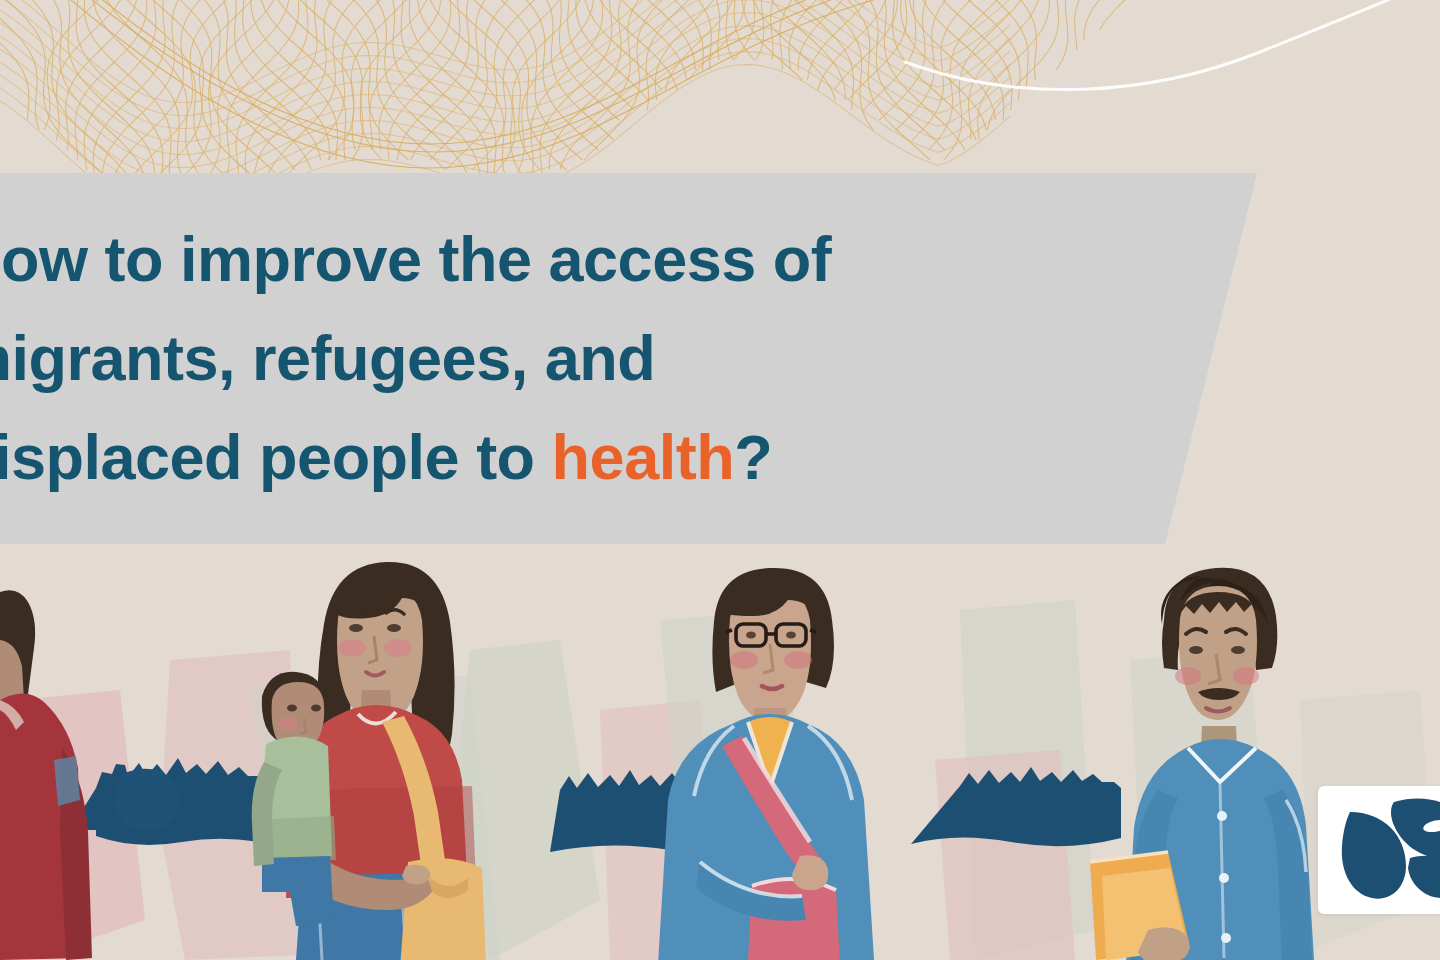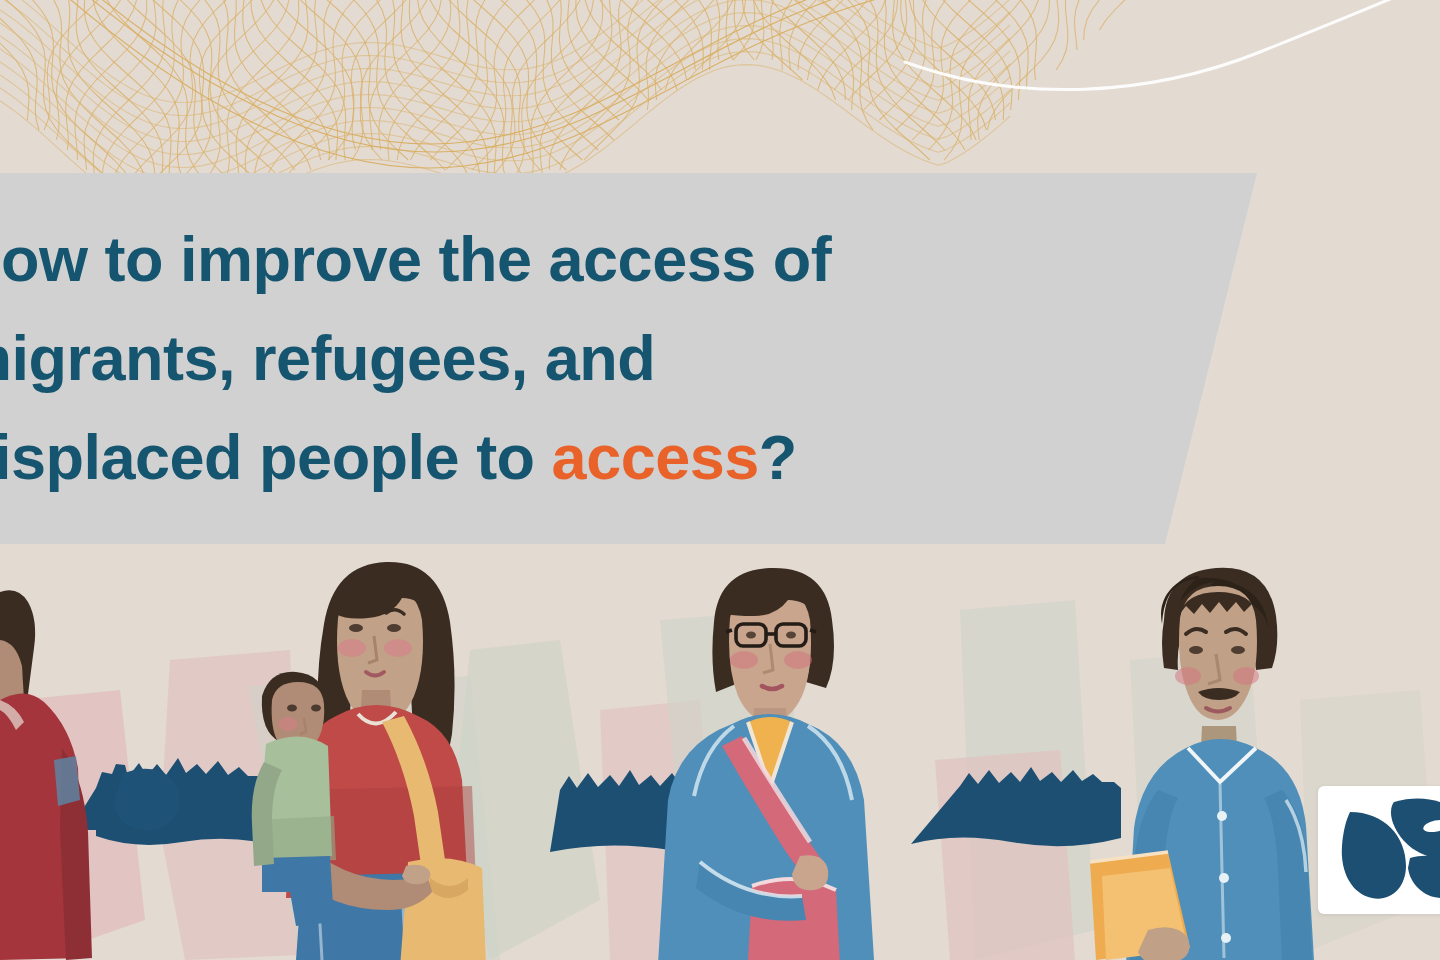--- a/index.html
+++ b/index.html
@@ -398,21 +398,21 @@
           <path d="M-30 -31.0 L-22 -27.9 L-14 -24.1 L-6 -19.8 L2 -14.8 L10 -9.3 L18 -3.4 L26 3.0 L34 9.7 L42 16.7 L50 23.9 L58 31.2 L66 38.5 L74 45.7 L82 52.8 L90 59.7 L98 66.2 L106 72.4 L114 78.2 L122 83.4 L130 88.0 L138 92.1 L146 95.5 L154 98.3 L162 100.3 L170 101.7 L178 102.4 L186 102.5 L194 101.9 L202 100.6 L210 98.9 L218 96.6 L226 93.8 L234 90.7 L242 87.2 L250 83.5 L258 79.6 L266 75.5 L274 71.5 L282 67.5 L290 63.6 L298 59.9 L306 56.4 L314 53.2 L322 50.4 L330 48.0 L338 46.0 L346 44.4 L354 43.3 L362 42.6 L370 42.5 L378 42.7 L386 43.4 L394 44.5 L402 46.0 L410 47.7 L418 49.7 L426 51.9 L434 54.3 L442 56.6 L450 59.0 L458 61.3 L466 63.5 L474 65.4 L482 67.1 L490 68.4 L498 69.3 L506 69.8 L514 69.8 L522 69.2 L530 68.1 L538 66.4 L546 64.1 L554 61.2 L562 57.8 L570 53.8 L578 49.2 L586 44.2 L594 38.8 L602 33.0 L610 26.9 L618 20.5 L626 14.0 L634 7.3 L642 0.7 L650 -5.9 L658 -12.3 L666 -18.4 L674 -24.3 L682 -29.8 L690 -34.8 L698 -39.2 L706 -43.1 L714 -46.4 L722 -49.0 L730 -50.9 L738 -52.0 L746 -52.4 L754 -52.1 L762 -51.1 L770 -49.3 L778 -46.9 L786 -43.8 L794 -40.1 L802 -35.9 L810 -31.2 L818 -26.1 L826 -20.7 L834 -15.0 L842 -9.2 L850 -3.2 L858 2.7 L866 8.7 L874 14.4 L882 20.0 L890 25.3 L898 30.2 L906 34.7 L914 38.8 L922 42.5 L930 45.6 L938 48.2 L946 45.9 L954 41.7 L962 37.0 L970 31.7 L978 26.0 L986 19.8 L994 13.2 L1002 6.3 L1010 -1.0 " stroke="#d9ae5f" fill="none" stroke-width="1.1" opacity="0.55"></path>
         </g>
       <path d="M905 62 C 1020 104, 1150 96, 1260 52 C 1340 20, 1400 -4, 1448 -26" stroke="#ffffff" stroke-width="3" fill="none" opacity=".92" stroke-linecap="round"></path>
     </svg>
   </div>
 
   <div id="panel"></div>
   <div id="headline">
     <span class="ln">How to improve the access of</span>
     <span class="ln">migrants, refugees, and</span>
-    <span class="ln"><span>displaced people to </span><span class="hl-accent">access</span><span>?</span></span>
+    <span class="ln"><span>displaced people to </span><span class="hl-accent">health</span><span>?</span></span>
   </div>
 
   <div id="logoBox">
     <svg width="130" height="112" viewBox="0 0 130 112">
       <g fill="#1d4f72">
         <path d="M18 18 C 52 18, 74 42, 74 72 C 74 94, 58 108, 40 104 C 20 100, 8 78, 10 52 C 11 38, 14 26, 18 18 Z"></path>
         <path d="M62 8 C 96 -2, 128 10, 136 34 C 142 52, 128 66, 106 64 C 84 62, 66 46, 60 26 C 58 18, 59 12, 62 8 Z"></path>
         <path d="M78 64 C 98 58, 120 64, 128 80 C 134 92, 126 104, 110 104 C 92 104, 78 90, 76 74 Z"></path>
       </g>
       <ellipse cx="104" cy="32" rx="13" ry="5.5" fill="#ffffff" transform="rotate(-12 104 32)"></ellipse>

